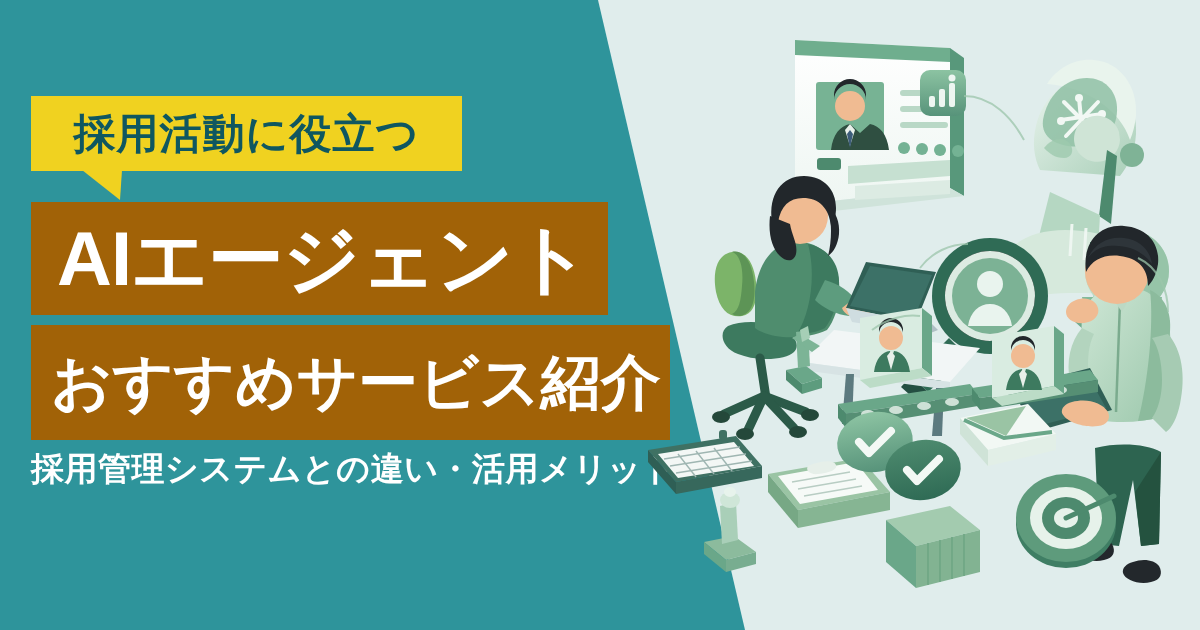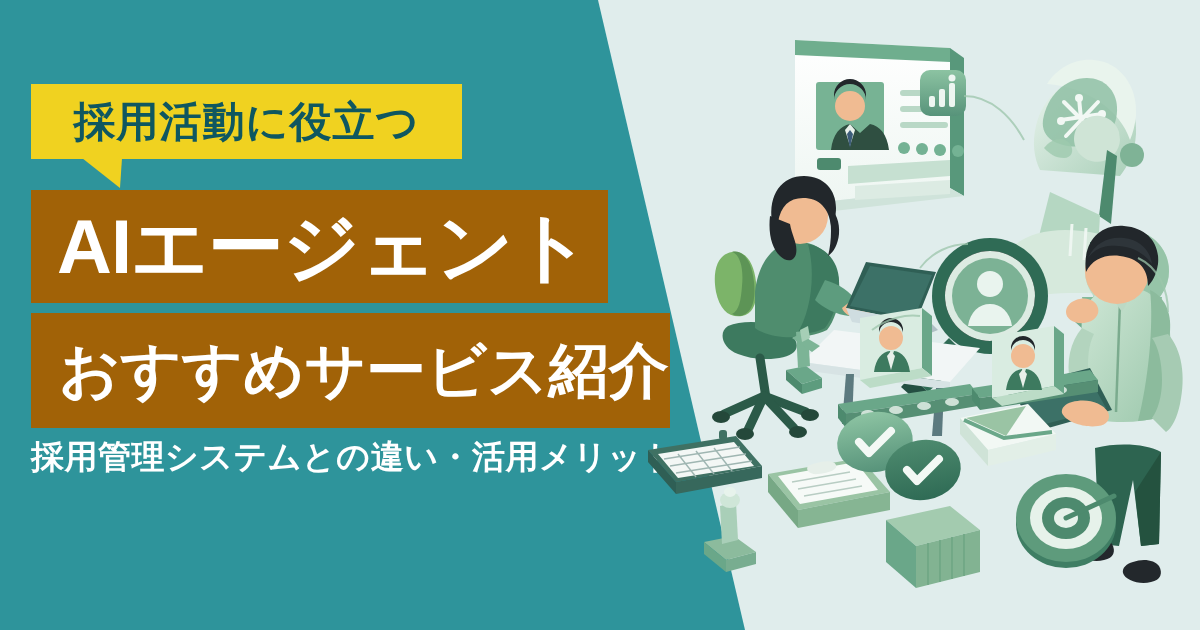--- a/index.html
+++ b/index.html
@@ -11,21 +11,21 @@
   }
   .stage{position:relative;width:1200px;height:630px;overflow:hidden;}
 
   
   .bg-light{position:absolute;inset:0;background:#e0edec;}
   .bg-teal{position:absolute;left:0;top:0;width:760px;height:630px;
     background:#2e949b;
     clip-path:polygon(0 0, 598px 0, 745px 630px, 0 630px);}
 
   
-  .left{position:absolute;left:0;top:0;width:700px;height:586px;}
+  .left{position:absolute;left:0;top:12px;width:700px;height:586px;}
 
   .bubble{
     position:absolute;left:31px;top:84px;width:431px;height:75px;
     background:#f0d220;
   }
   .bubble-label{
     position:absolute;left:0;top:0;width:431px;height:75px;
     display:flex;align-items:center;justify-content:center;
     color:#0f5760;font-weight:700;font-size:42px;letter-spacing:1px;
     line-height:1;white-space:nowrap;
@@ -41,21 +41,21 @@
   }
   .band-1{left:31px;top:190px;width:577px;height:113px;}
   .band-2{left:31px;top:313px;width:639px;height:115px;}
 
   .band-1 .band-text{
     color:#ffffff;font-weight:700;font-size:76px;line-height:1;
     margin-left:26px;white-space:nowrap;letter-spacing:-1px;
   }
   .band-2 .band-text{
     color:#ffffff;font-weight:700;font-size:60px;line-height:1;
-    margin-left:28px;white-space:nowrap;letter-spacing:0px;
+    margin-left:20px;white-space:nowrap;letter-spacing:0px;
   }
 
   .subtitle{
     position:absolute;left:31px;top:440px;
     color:#ffffff;font-weight:700;font-size:33px;line-height:1;
     white-space:nowrap;letter-spacing:0.5px;
   }
 
   
   .illus{position:absolute;left:620px;top:0;width:580px;height:630px;}

